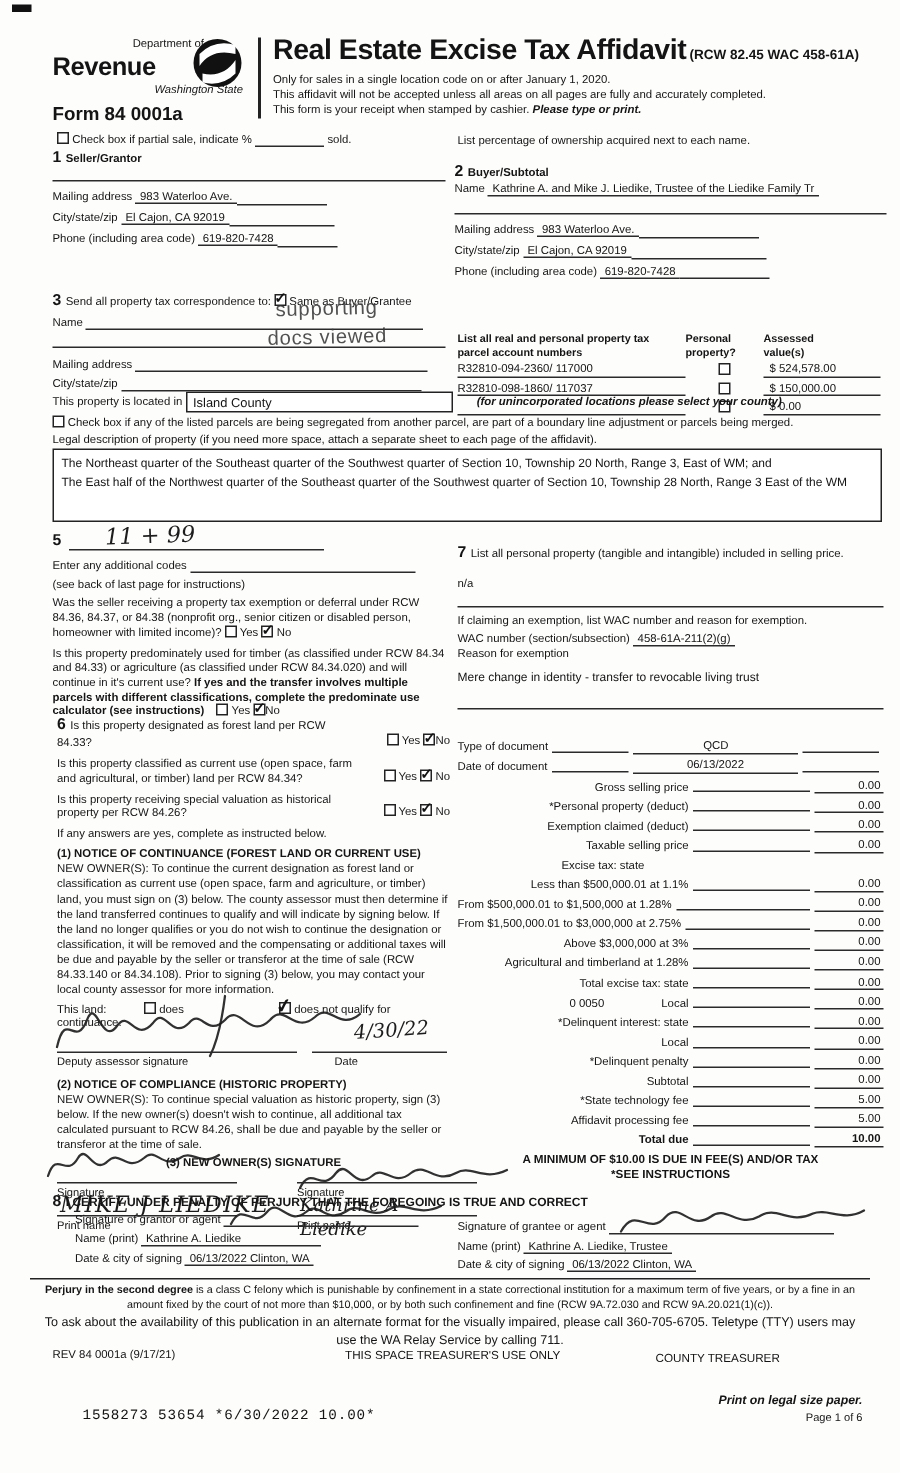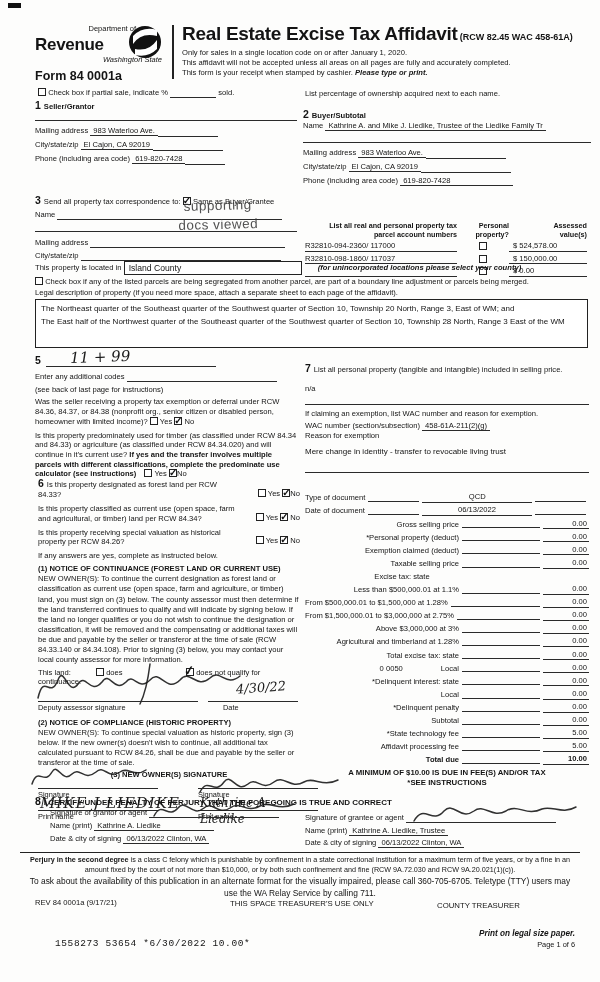--- a/index.html
+++ b/index.html
@@ -104,21 +104,21 @@
     <div class="fill" style="width:100%; margin-bottom:6px;"></div>
     <div class="row"><span>Mailing address</span> <span class="fill" style="width:195px;"></span></div>
     <div class="row"><span>City/state/zip</span> <span class="fill" style="width:200px;"></span></div>
   </div>
   <div class="stamp-overlay">
     <div>supporting</div>
     <div>docs viewed</div>
   </div>
 
   <div class="abs" style="left:305px; top:221px; width:286px;">
-    <div style="display:flex; text-align:right; font-weight:bold; font-size:7.2px;">
+    <div style="display:flex; text-align:left; font-weight:bold; font-size:7.2px;">
       <div style="width:152px;">
           <div>List all real and personal property tax</div>
           <div>parcel account numbers</div>
         </div>
       <div style="width:52px;">
           <div>Personal</div>
           <div>property?</div>
         </div>
       <div style="width:78px;">
           <div>Assessed</div>

